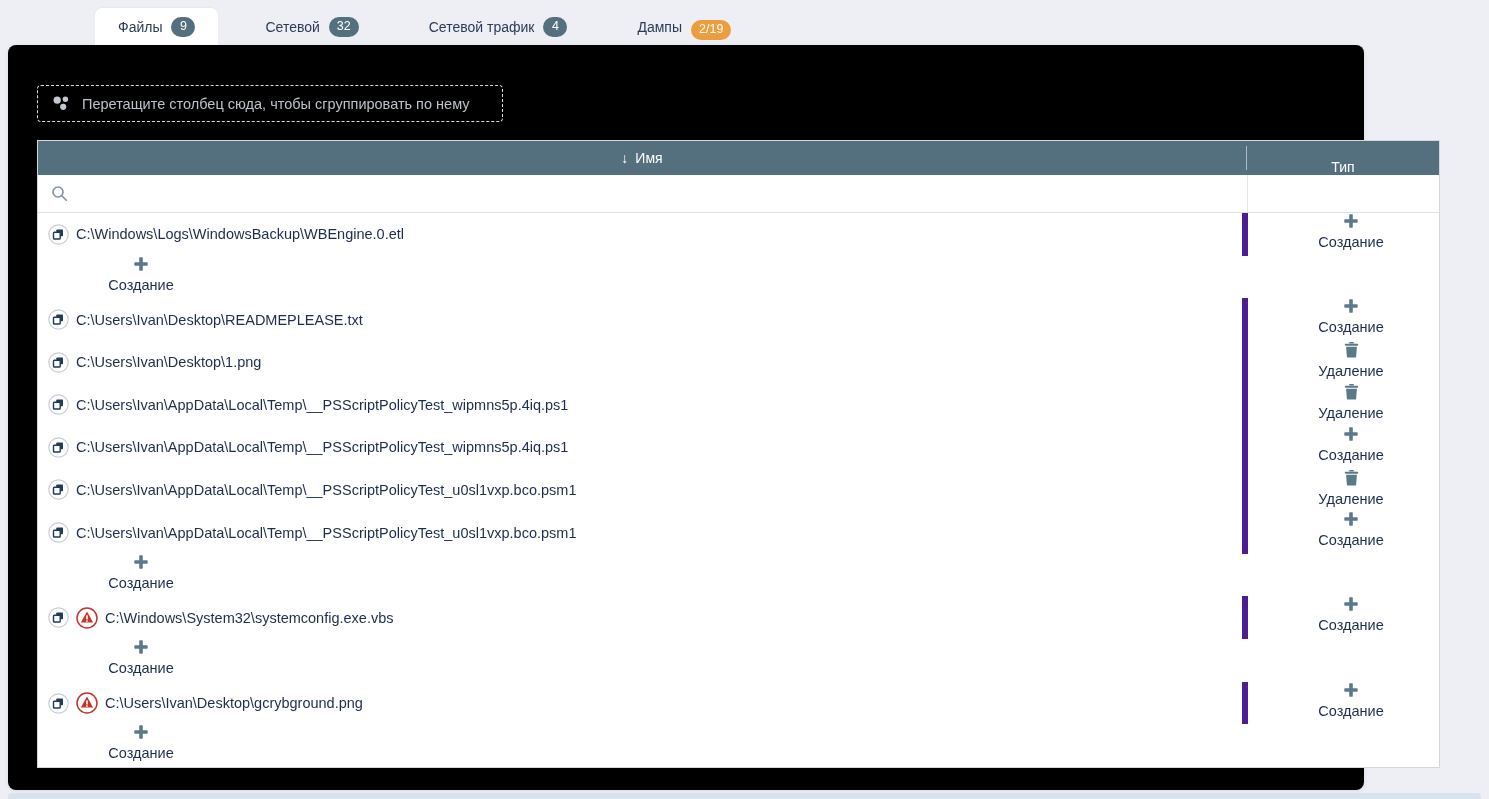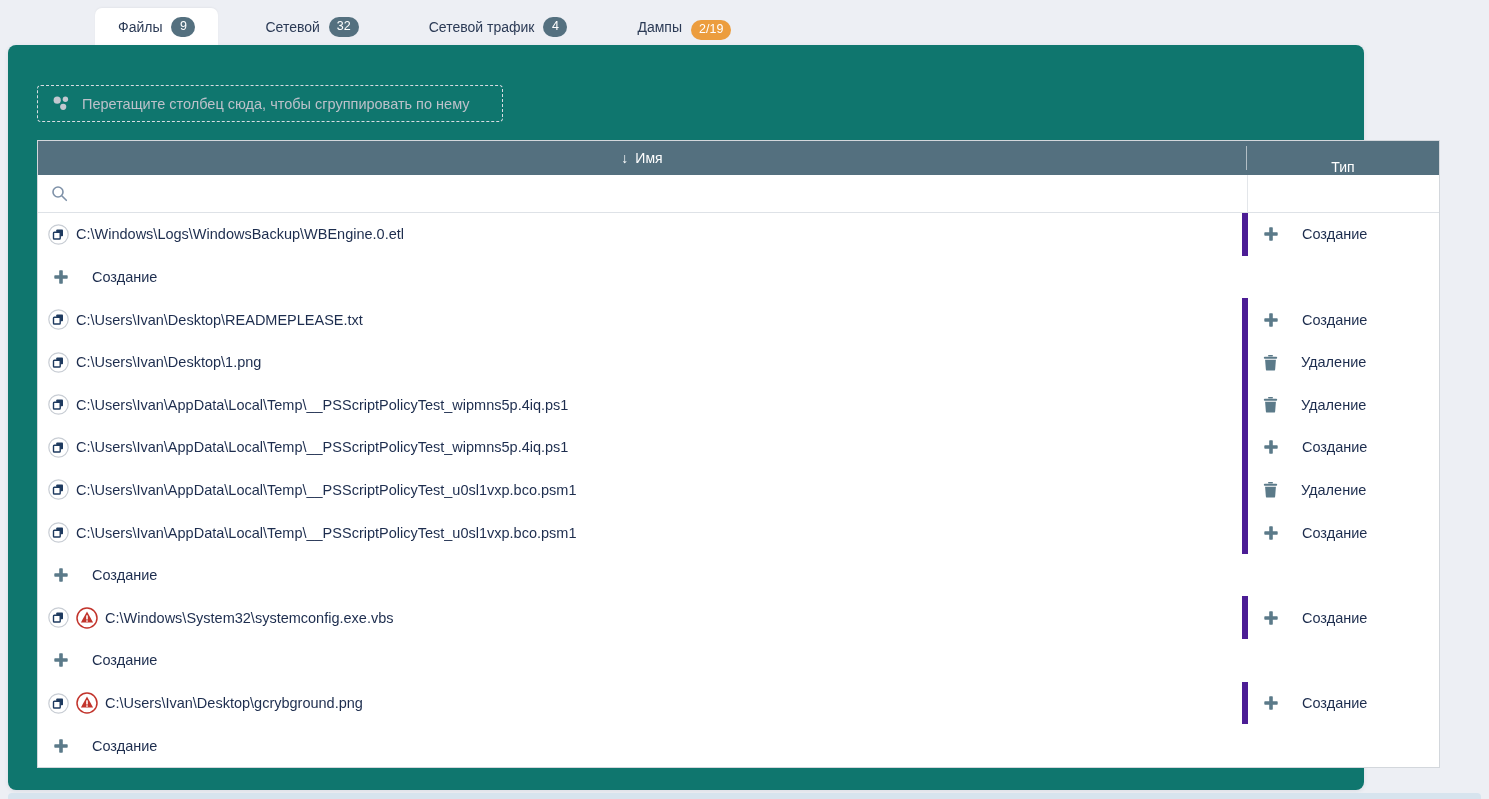--- a/index.html
+++ b/index.html
@@ -30,21 +30,21 @@
   .tab-badge {
     background:var(--badge-slate,#54707f); color:#fff;
     border-radius:12px; padding:2.5px 8px; font-size:12.5px; line-height:1.2;
     min-width:24px; text-align:center;
   }
   .tab-badge.orange { background:var(--badge-orange,#ec9d3e);margin-top:6px; }
 
   
   .panel {
     position:absolute; left:8px; top:45px; width:1356px; height:745px;
-    background:#0f766e; border-radius:8px;
+    background:#000000; border-radius:8px;
     box-shadow:0 1px 4px rgba(40,60,90,0.10);
   }
   .bottom-strip {
     position:absolute; left:8px; top:793px; width:1473px; height:6px;
     background:#d7e4ee; border-radius:4px 4px 0 0;
   }
 
   
   .group-hint {
     position:absolute; left:29px; top:40px; width:466px; height:37px;
@@ -88,21 +88,21 @@
   .filter-type { width:191px; }
 
   .tbody { flex:1; display:flex; flex-direction:column; }
   .trow { flex:1; display:flex; align-items:stretch; }
   .cell { display:flex; align-items:center; }
   .name-cell {
     flex:1; gap:7px; padding-left:10px; border-right:6px solid #4c1d95;
     overflow:hidden;
   }
   .path { font-size:14.5px; color:#1d2d4e; white-space:nowrap; }
-  .type-cell { width:191px; gap:23px; padding-left:15px; }
+  .type-cell { width:191px; gap:5px; padding-left:15px;flex-direction:column; }
   .action-label { font-size:14.5px; color:#1d2d4e; }
   .ic { display:inline-flex; align-items:center; justify-content:center; flex:0 0 auto; }
 </style>
 </head>
 <body>
 
 <div class="tab-bar">
     <div class="tab active">
     <span class="tab-label">Файлы</span>
     <span class="tab-badge">9</span>

